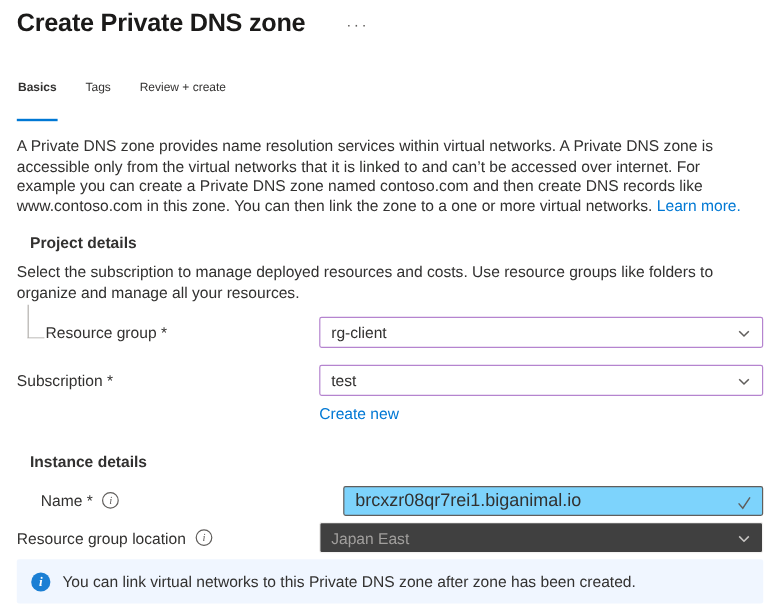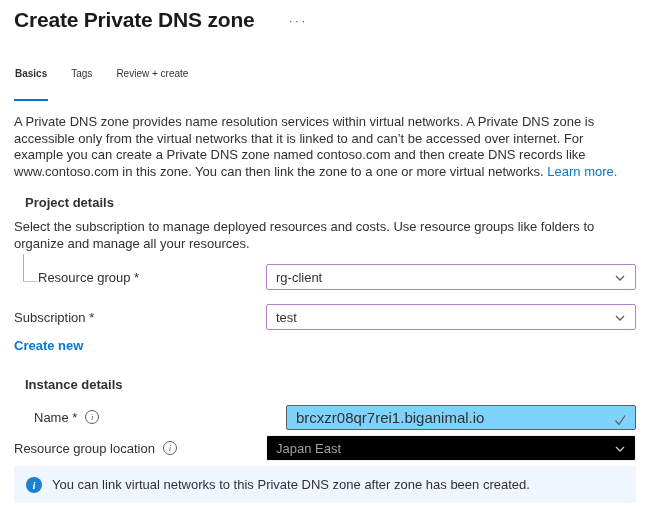--- a/index.html
+++ b/index.html
@@ -46,23 +46,23 @@
     border-left: 1px solid #b3b0ad; border-bottom: 1px solid #c8c6c4;
   }
 
   .dropdown {
     height: 26px; width: 100%; background: #fff;
     border: 1px solid #b584cf; border-radius: 2px;
     display: flex; align-items: center; padding: 0 28px 0 9px;
     font-size: 13px; color: #323130; cursor: pointer; position: relative;
   }
   .dropdown .chevron { position: absolute; right: 9px; top: 7px; }
-  .dropdown.disabled { background: #000000; border-color: #f3f2f1; color: #a19f9d; cursor: default; }
+  .dropdown.disabled { background: #404040; border-color: #f3f2f1; color: #a19f9d; cursor: default; }
 
-  .create-new-wrap { margin-top: 6px; font-weight: bold; }
+  .create-new-wrap { margin-left: 252px; margin-top: 6px; }
   .create-new-wrap .link { font-size: 13px; }
 
   .instance-heading { margin-top: 23px; }
   .row-name { margin-top: 12px; margin-left: 20px; }
   .row-location { margin-top: 5px; }
 
   .text-input-wrap { position: relative; width: 100%; }
   .text-input {
     width: 100%; height: 25px; border: 1px solid #605e5c; border-radius: 2px;
     font-family: "Liberation Sans", sans-serif; font-size: 15px; color: #323130;

